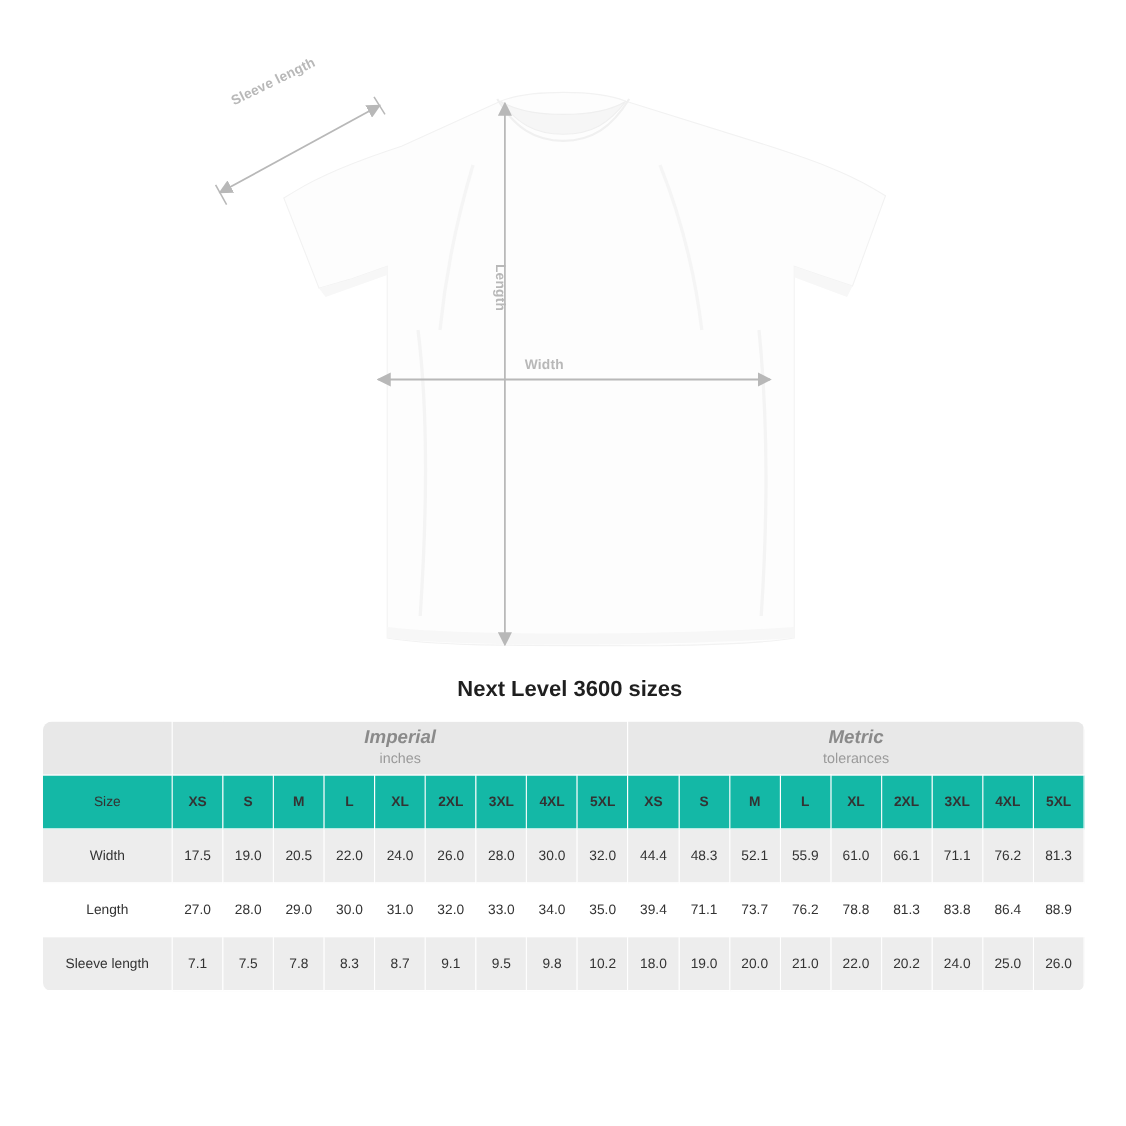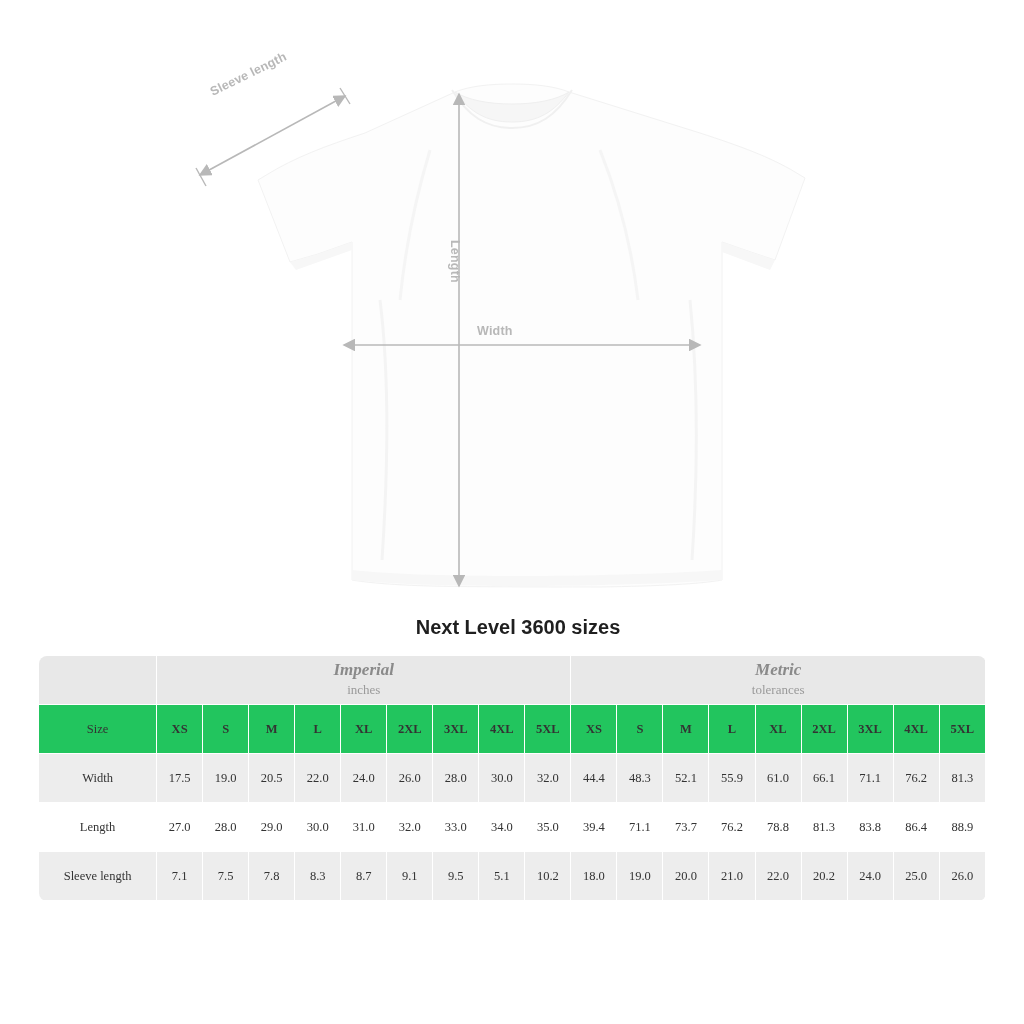--- a/index.html
+++ b/index.html
@@ -74,21 +74,20 @@
   }
 
   
   .table-wrap {
     margin: 16px 38px 0 38px;
   }
   table.size-table {
     border-collapse: collapse;
     width: 948px;
     table-layout: fixed;
-    font-family: Liberation Serif, serif;
   }
   table.size-table td, table.size-table th {
     border: 1px solid #ffffff;
     font-size: 12.5px;
     text-align: center;
     padding: 0;
     height: 48px;
     color: #333333;
     font-weight: normal;
   }
@@ -116,21 +115,21 @@
     line-height: 1.6;
   }
   .sys-row td:first-child {
     border-top-left-radius: 8px;
   }
   .sys-row td:last-child {
     border-top-right-radius: 8px;
   }
 
   .head-row td {
-    background: #22c55e;
+    background: #14b8a6;
     font-weight: bold;
     color: #3a3a3a;
     font-size: 12.5px;
   }
   .row-shaded td {
     background: #ededed;
   }
   .row-plain td {
     background: #ffffff;
   }
@@ -313,21 +312,21 @@
         </tr>
         <tr class="row-shaded">
           <td class="rowhead col-label">Sleeve length</td>
           <td>7.1</td>
           <td>7.5</td>
           <td>7.8</td>
           <td>8.3</td>
           <td>8.7</td>
           <td>9.1</td>
           <td>9.5</td>
-          <td>5.1</td>
+          <td>9.8</td>
           <td>10.2</td>
           <td>18.0</td>
           <td>19.0</td>
           <td>20.0</td>
           <td>21.0</td>
           <td>22.0</td>
           <td>20.2</td>
           <td>24.0</td>
           <td>25.0</td>
           <td>26.0</td>

